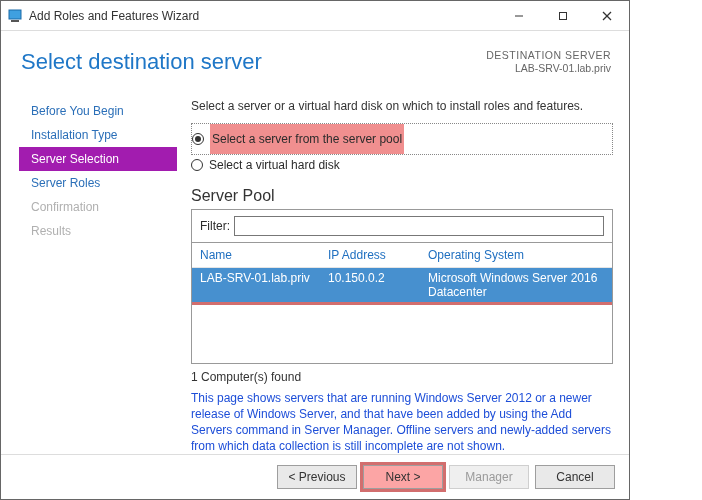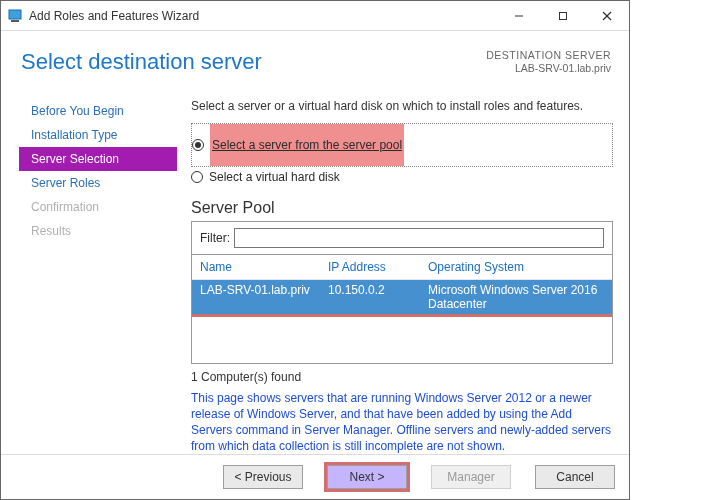--- a/index.html
+++ b/index.html
@@ -34,24 +34,24 @@
   .grid-header { display:flex; padding: 5px 8px; color:#1f6fc0; font-size:12px; border-bottom:1px solid #e5e5e5;}
   .col-name{ flex: 0 0 128px;}
   .col-ip  { flex: 0 0 100px;}
   .col-os  { flex: 1;}
   .grid-body { flex:1; overflow:hidden; }
   .grid-row { display:flex; padding: 3px 8px; color:#fff; background:#3e8ed0; font-size:12px; }
   .grid-row.hl { outline: 3px solid #d26e6e; background:#4790cf; }
   .found { margin-top: 6px; font-size:12px; color:#333;}
   .note { margin-top: 6px; font-size:12px; color:#1d4ed8; line-height: 16px;}
   
-  .footer { border-top: 1px solid #ddd; padding: 10px 14px; display:flex; justify-content:flex-end; gap:24px;align-items:flex-end; }
+  .footer { border-top: 1px solid #ddd; padding: 10px 14px; display:flex; justify-content:flex-end; gap:6px;align-items:flex-end; }
   .btn { min-width: 80px; height: 24px; border:1px solid #9e9e9e; background:#e9e9e9; font-size:12px; display:flex; align-items:center; justify-content:center; color:#333;}
   .btn.disabled { color:#9a9a9a; background:#efefef; border-color:#cfcfcf;}
-  .btn.hl { outline: 3px solid #d26e6e; background:#c4b5fd; }
+  .btn.hl { outline: 3px solid #d26e6e; background:#fca5a5; }
 </style>
 </head>
 <body>
 
 <div class="window">
 
   <div class="titlebar">
     <span class="title-icon">
       <svg width="14" height="14" viewBox="0 0 14 14">
           <rect x="1" y="1" width="12" height="9" fill="#3fa0e0" stroke="#1a6aa8"></rect>
@@ -96,21 +96,21 @@
       <div class="sidebar-item disabled">Results</div>
     </div>
 
     <div class="main">
       <div class="intro">Select a server or a virtual hard disk on which to install roles and features.</div>
 
       <div class="radio-row hl-wrap">
         <span class="radio-outer">
             <span class="radio-inner"></span>
           </span>
-        <span style="background:#f08f8f; padding:14px 2px;text-decoration:underline;">Select a server from the server pool</span>
+        <span style="background:#f08f8f; padding:8px 2px;">Select a server from the server pool</span>
       </div>
       <div class="radio-row">
         <span class="radio-outer"></span>
         <span>Select a virtual hard disk</span>
       </div>
 
       <div class="section-label">Server Pool</div>
 
       <div class="filter-bar">
         <span>Filter:</span>

